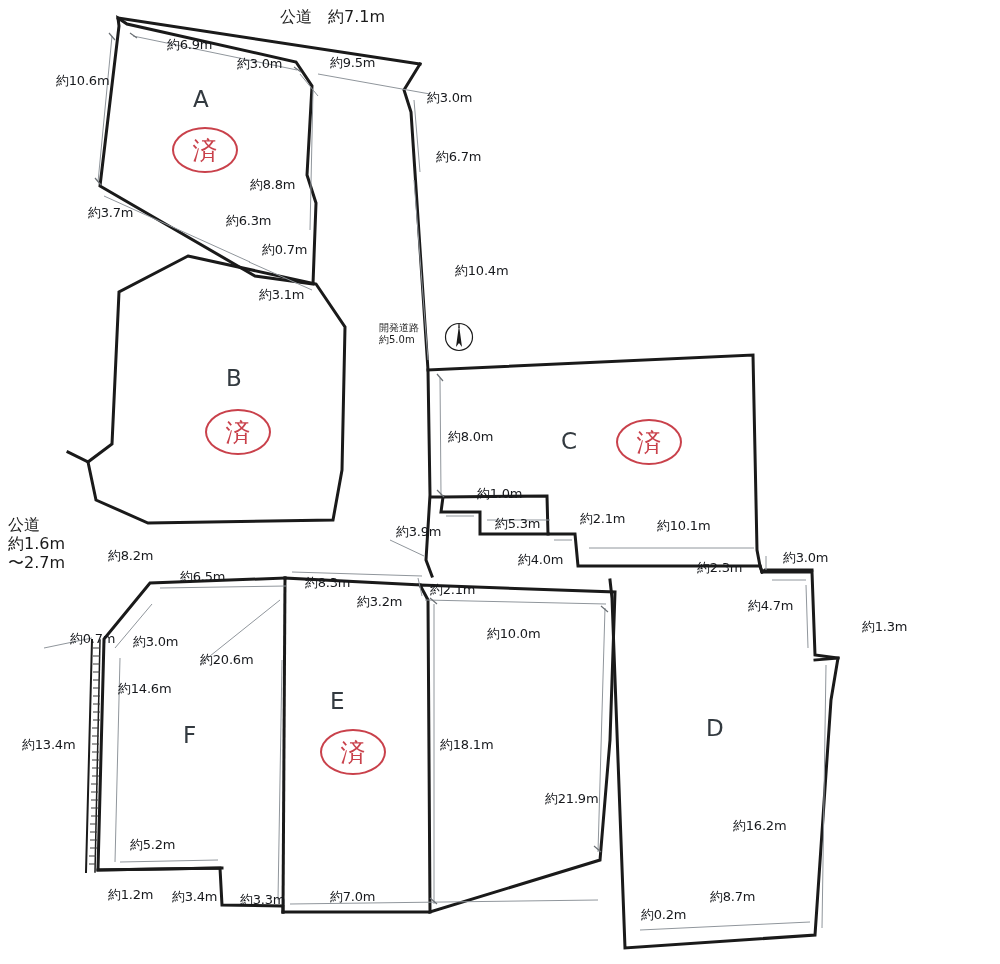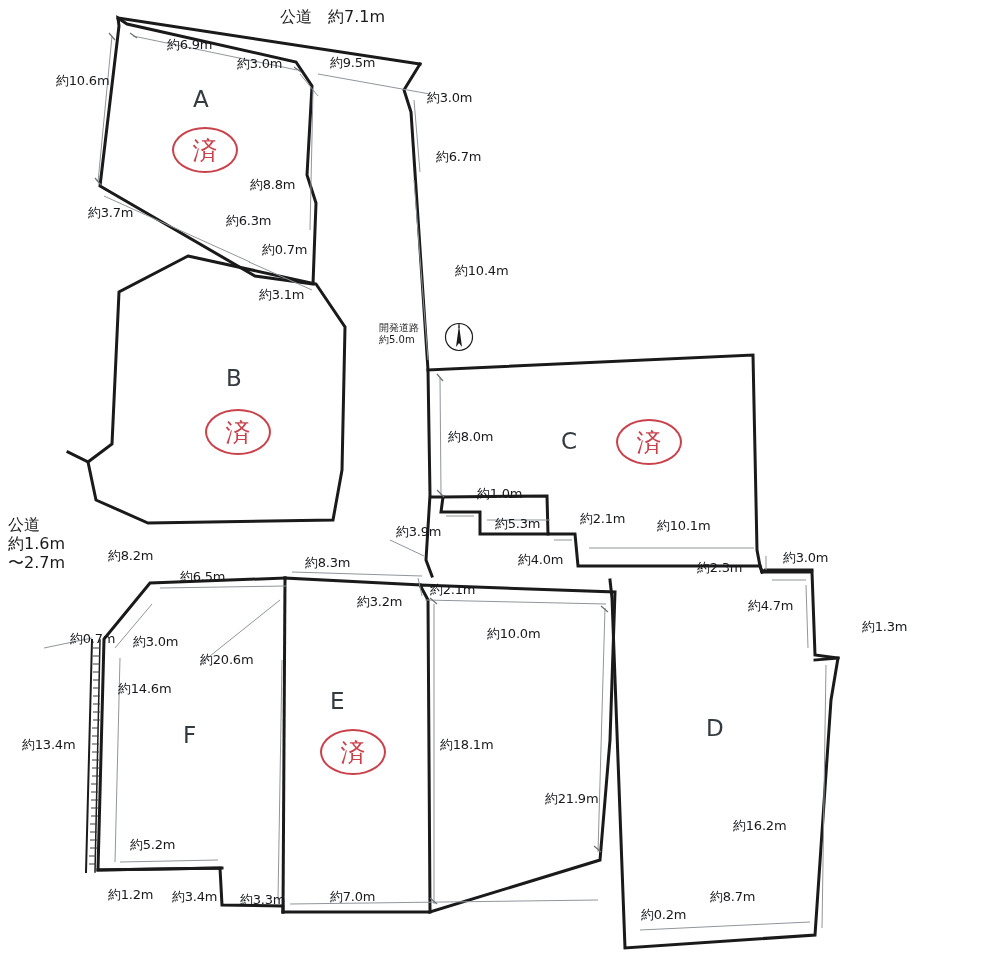--- a/index.html
+++ b/index.html
@@ -212,21 +212,21 @@
       <div class="lbl sm" style="left: 545px; top: 792px;">約21.9m</div>
       <div class="lbl sm" style="left: 487px; top: 627px;">約10.0m</div>
       <div class="lbl sm" style="left: 440px; top: 738px;">約18.1m</div>
       <div class="lbl sm" style="left: 330px; top: 890px;">約7.0m</div>
       <div class="lbl tiny" style="left: 240px; top: 893px;">約3.3m</div>
       <div class="lbl sm" style="left: 357px; top: 595px;">約3.2m</div>
       <div class="lbl tiny" style="left: 430px; top: 583px;">約2.1m</div>
       <div class="lbl sm" style="left: 383px; top: 525px; padding-left: 13px;">約3.9m</div>
       <div class="lbl sm" style="left: 108px; top: 549px;">約8.2m</div>
       <div class="lbl sm" style="left: 180px; top: 570px;">約6.5m</div>
-      <div class="lbl sm" style="left: 305px; top: 556px;">約8.3m</div>
+      <div class="lbl sm" style="left: 305px; top: 576px;">約8.3m</div>
       <div class="lbl tiny" style="left: 70px; top: 632px;">約0.7m</div>
       <div class="lbl sm" style="left: 133px; top: 635px;">約3.0m</div>
       <div class="lbl sm" style="left: 200px; top: 653px;">約20.6m</div>
       <div class="lbl sm" style="left: 118px; top: 682px;">約14.6m</div>
       <div class="lbl sm" style="left: 22px; top: 738px;">約13.4m</div>
       <div class="lbl sm" style="left: 130px; top: 838px;">約5.2m</div>
       <div class="lbl tiny" style="left: 108px; top: 888px;">約1.2m</div>
       <div class="lbl tiny" style="left: 172px; top: 890px;">約3.4m</div>
     </div>
 

